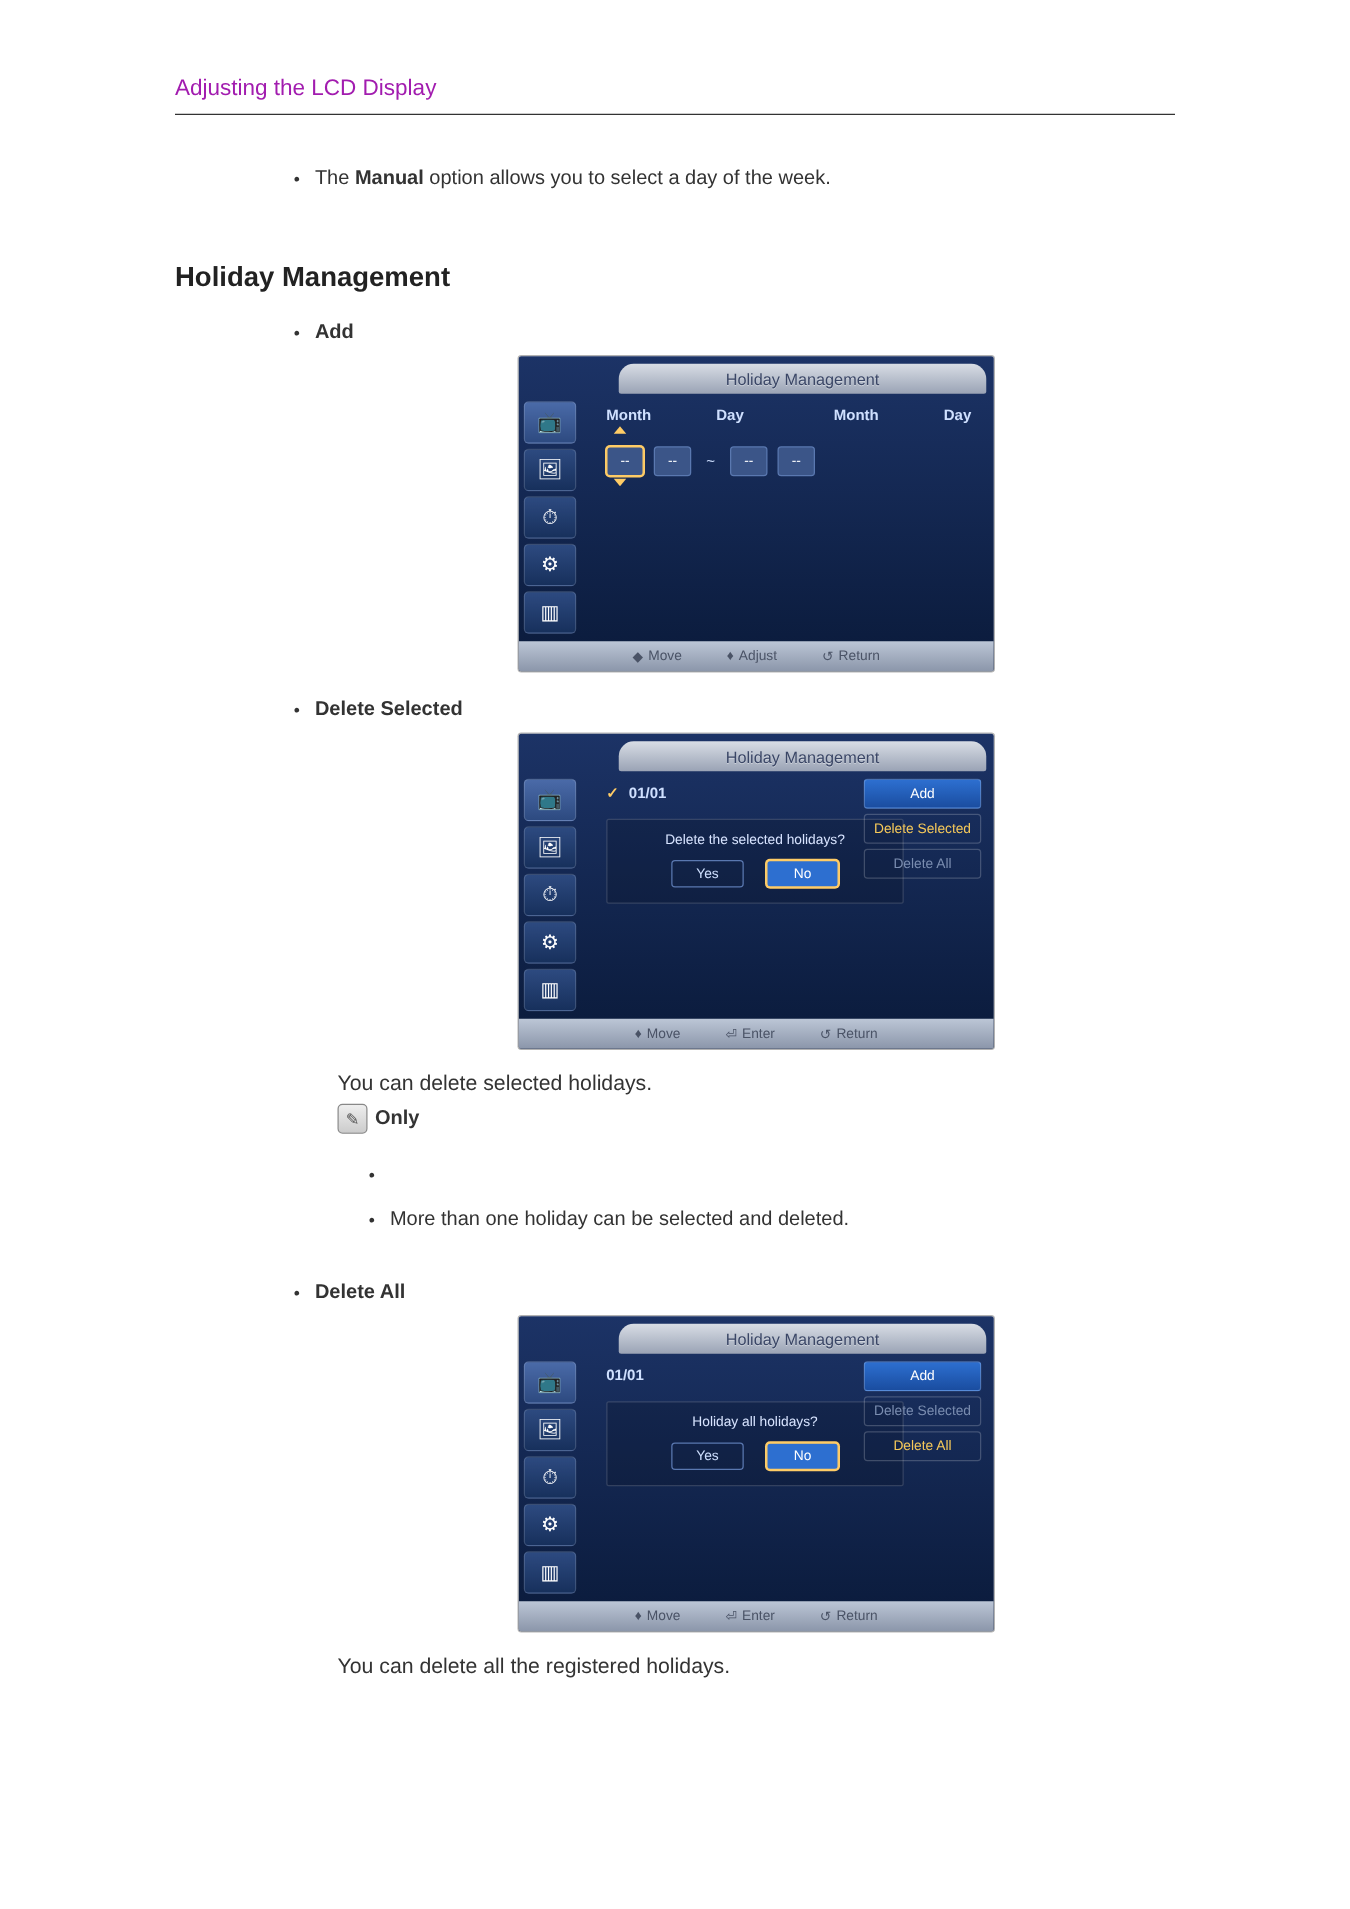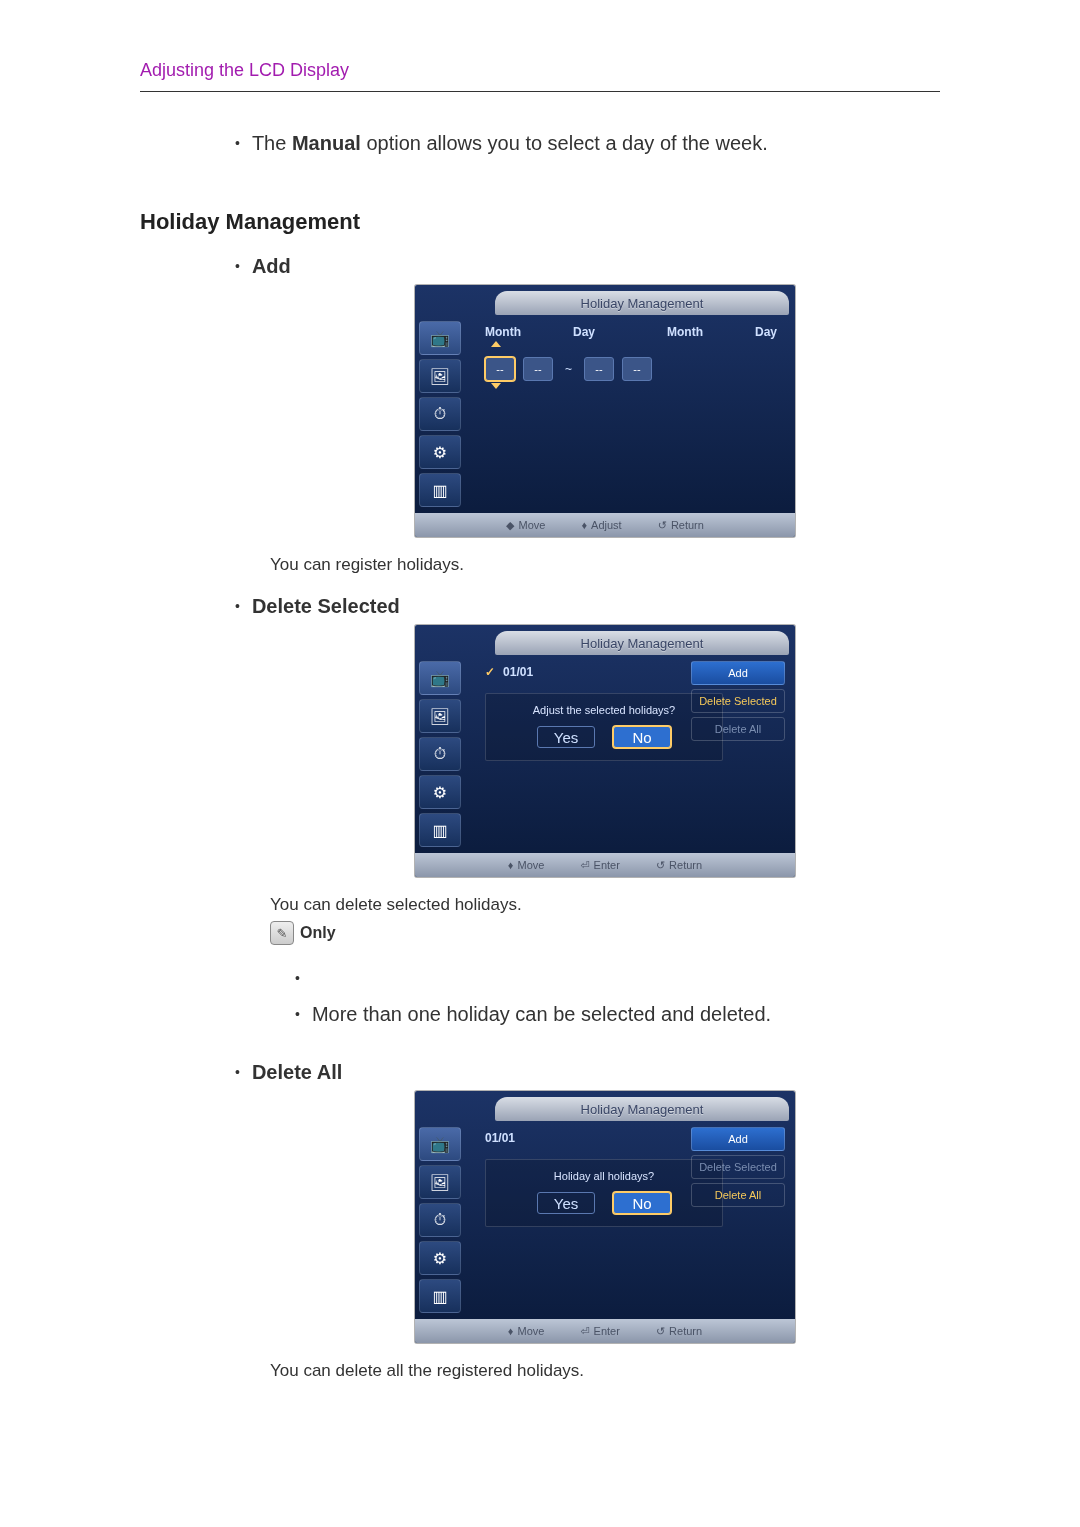--- a/index.html
+++ b/index.html
@@ -33,21 +33,21 @@
     margin-left: 95px;
     margin-top: 40px;
   }
   .bullet-dot {
     font-size: 14px;
     color: #333;
     margin-right: 12px;
     line-height: 22px;
   }
   .bullet-text {
-    font-size: 20px;
+    font-size: 16px;
     line-height: 22px;
     color: #333;
   }
   .bold { font-weight: bold; }
   .body-indent {
     margin-left: 130px;
     font-size: 17px;
     margin-top: 18px;
   }
   .note-row {
@@ -163,21 +163,21 @@
     margin-top:14px;
     width:220px;
     background:rgba(0,0,0,.15);
     border:1px solid rgba(255,255,255,.15);
     padding:10px 8px 12px 8px;
     text-align:center;
     border-radius:2px;
   }
   .dialog-q{font-size:11px;color:#d8e4ff;margin-bottom:10px;}
   .dlg-btns{display:flex;justify-content:center;gap:18px;}
-  .dlg-btn{width:56px;height:20px;border-radius:3px;display:flex;align-items:center;justify-content:center;font-size:15px;border:1px solid #5a78b0;text-align:center;}
+  .dlg-btn{width:56px;height:20px;border-radius:3px;display:flex;align-items:center;justify-content:center;font-size:11px;border:1px solid #5a78b0;text-align:center;}
   .dlg-btn.yes{color:#cfe0ff;background:transparent;}
   .dlg-btn.no{background:#2d6fd0;color:#fff;border-color:#ffcc66;box-shadow:0 0 0 1px #ffcc66;}
 </style>
 </head>
 <body>
 
 <div class="page">
 
   <div class="header-title">Adjusting the LCD Display</div>
 
@@ -242,21 +242,20 @@
           <span class="hint-sym">♦</span>
           <span>Adjust</span>
         </span>
       <span class="hint">
           <span class="hint-sym">↺</span>
           <span>Return</span>
         </span>
     </div>
   </div>
 
-  <div class="body-indent">You can register holidays.</div>
 
   <div class="bullet-row" style="margin-top:20px">
     <span class="bullet-dot">•</span>
     <span class="bullet-text bold">Delete Selected</span>
   </div>
 
   <div class="osd">
     <div class="osd-titlebar">Holiday Management</div>
     <div class="osd-body">
       <div class="osd-side">
@@ -270,21 +269,21 @@
         <div class="list-entry">
           <span class="check">✓</span>
           <span>01/01</span>
         </div>
         <div class="right-buttons">
           <div class="rbtn blue">Add</div>
           <div class="rbtn yellow">Delete Selected</div>
           <div class="rbtn dim">Delete All</div>
         </div>
         <div class="dialog">
-          <div class="dialog-q">Adjust the selected holidays?</div>
+          <div class="dialog-q">Delete the selected holidays?</div>
           <div class="dlg-btns">
             <div class="dlg-btn yes">Yes</div>
             <div class="dlg-btn no">No</div>
           </div>
         </div>
       </div>
     </div>
     <div class="osd-footer">
       <span class="hint">
           <span class="hint-sym">♦</span>

